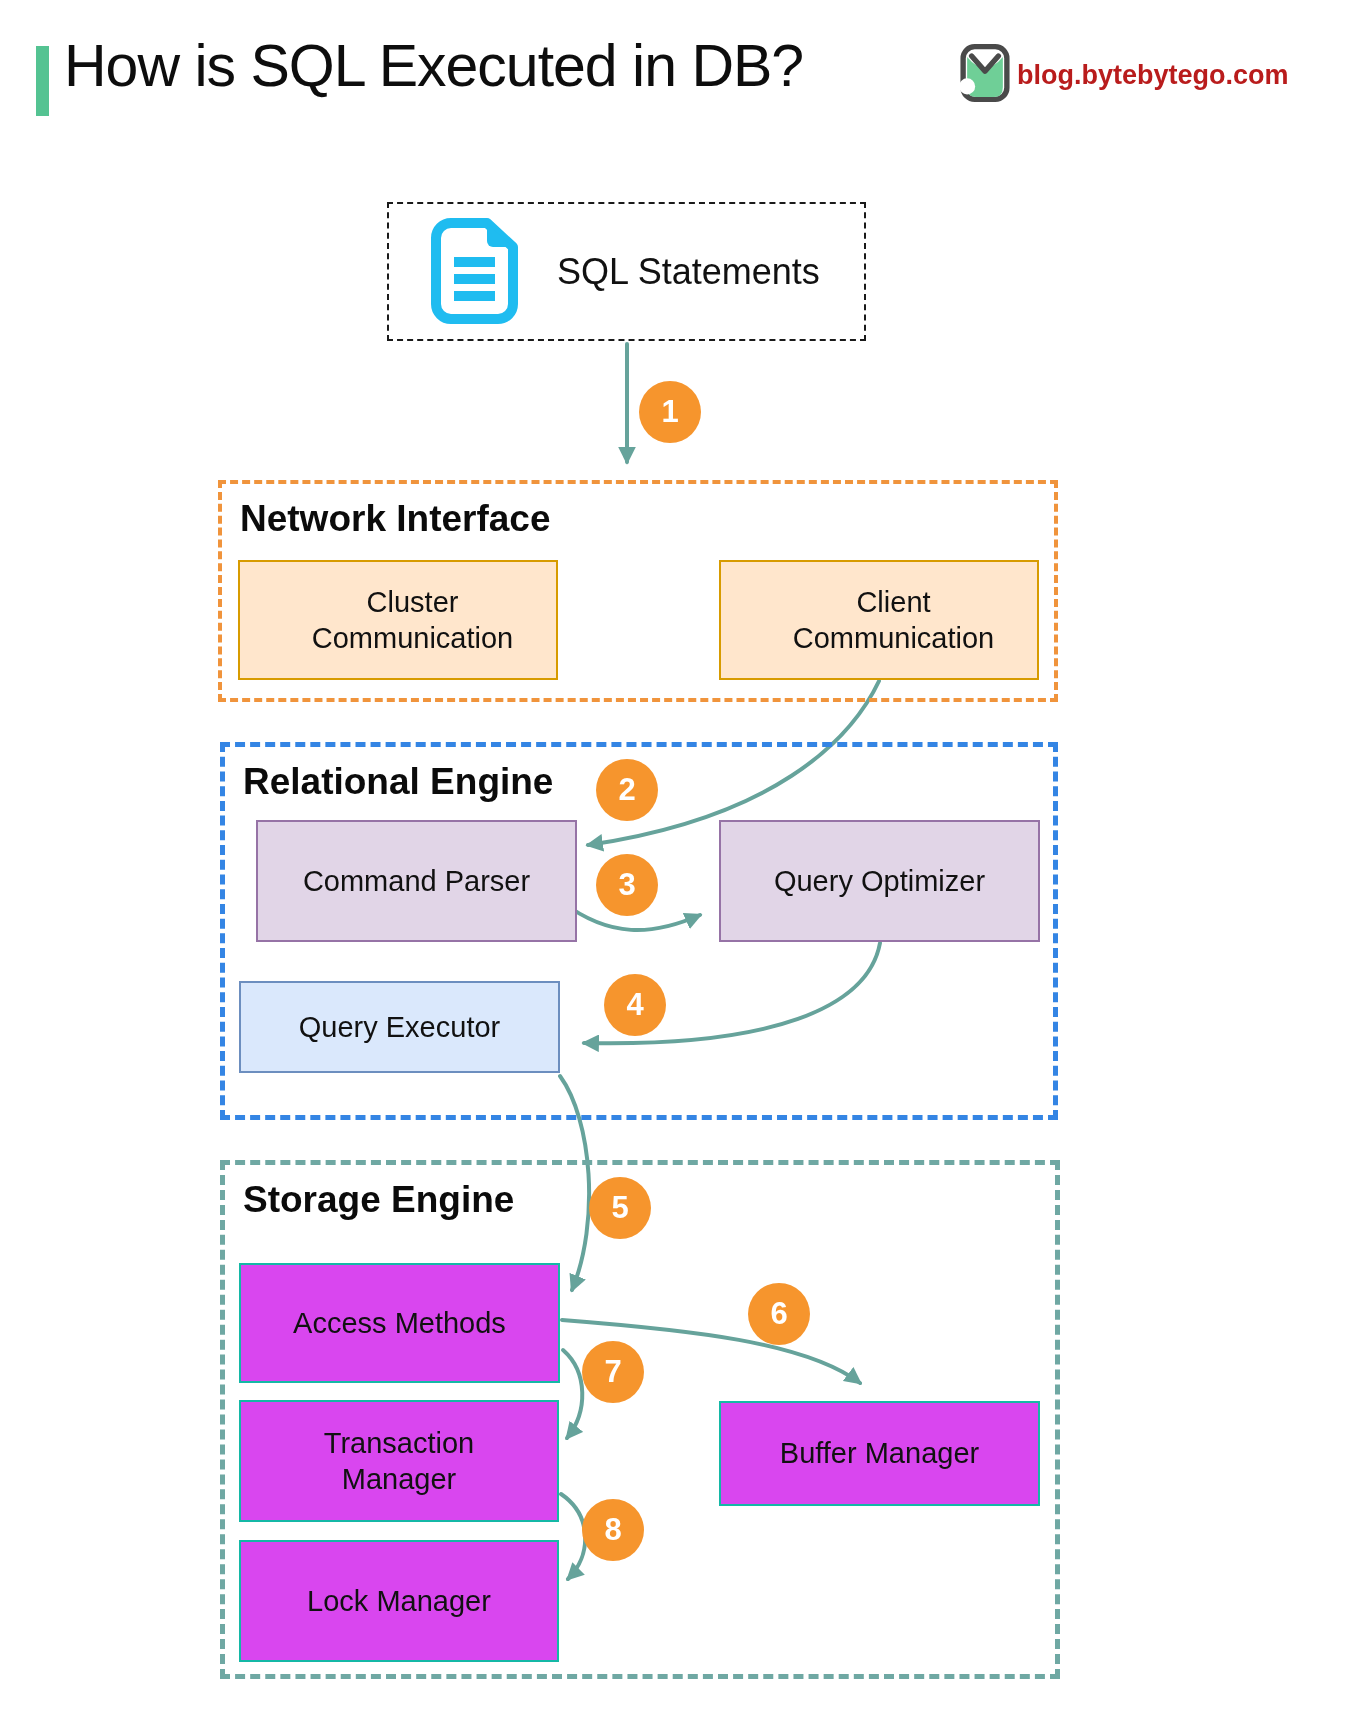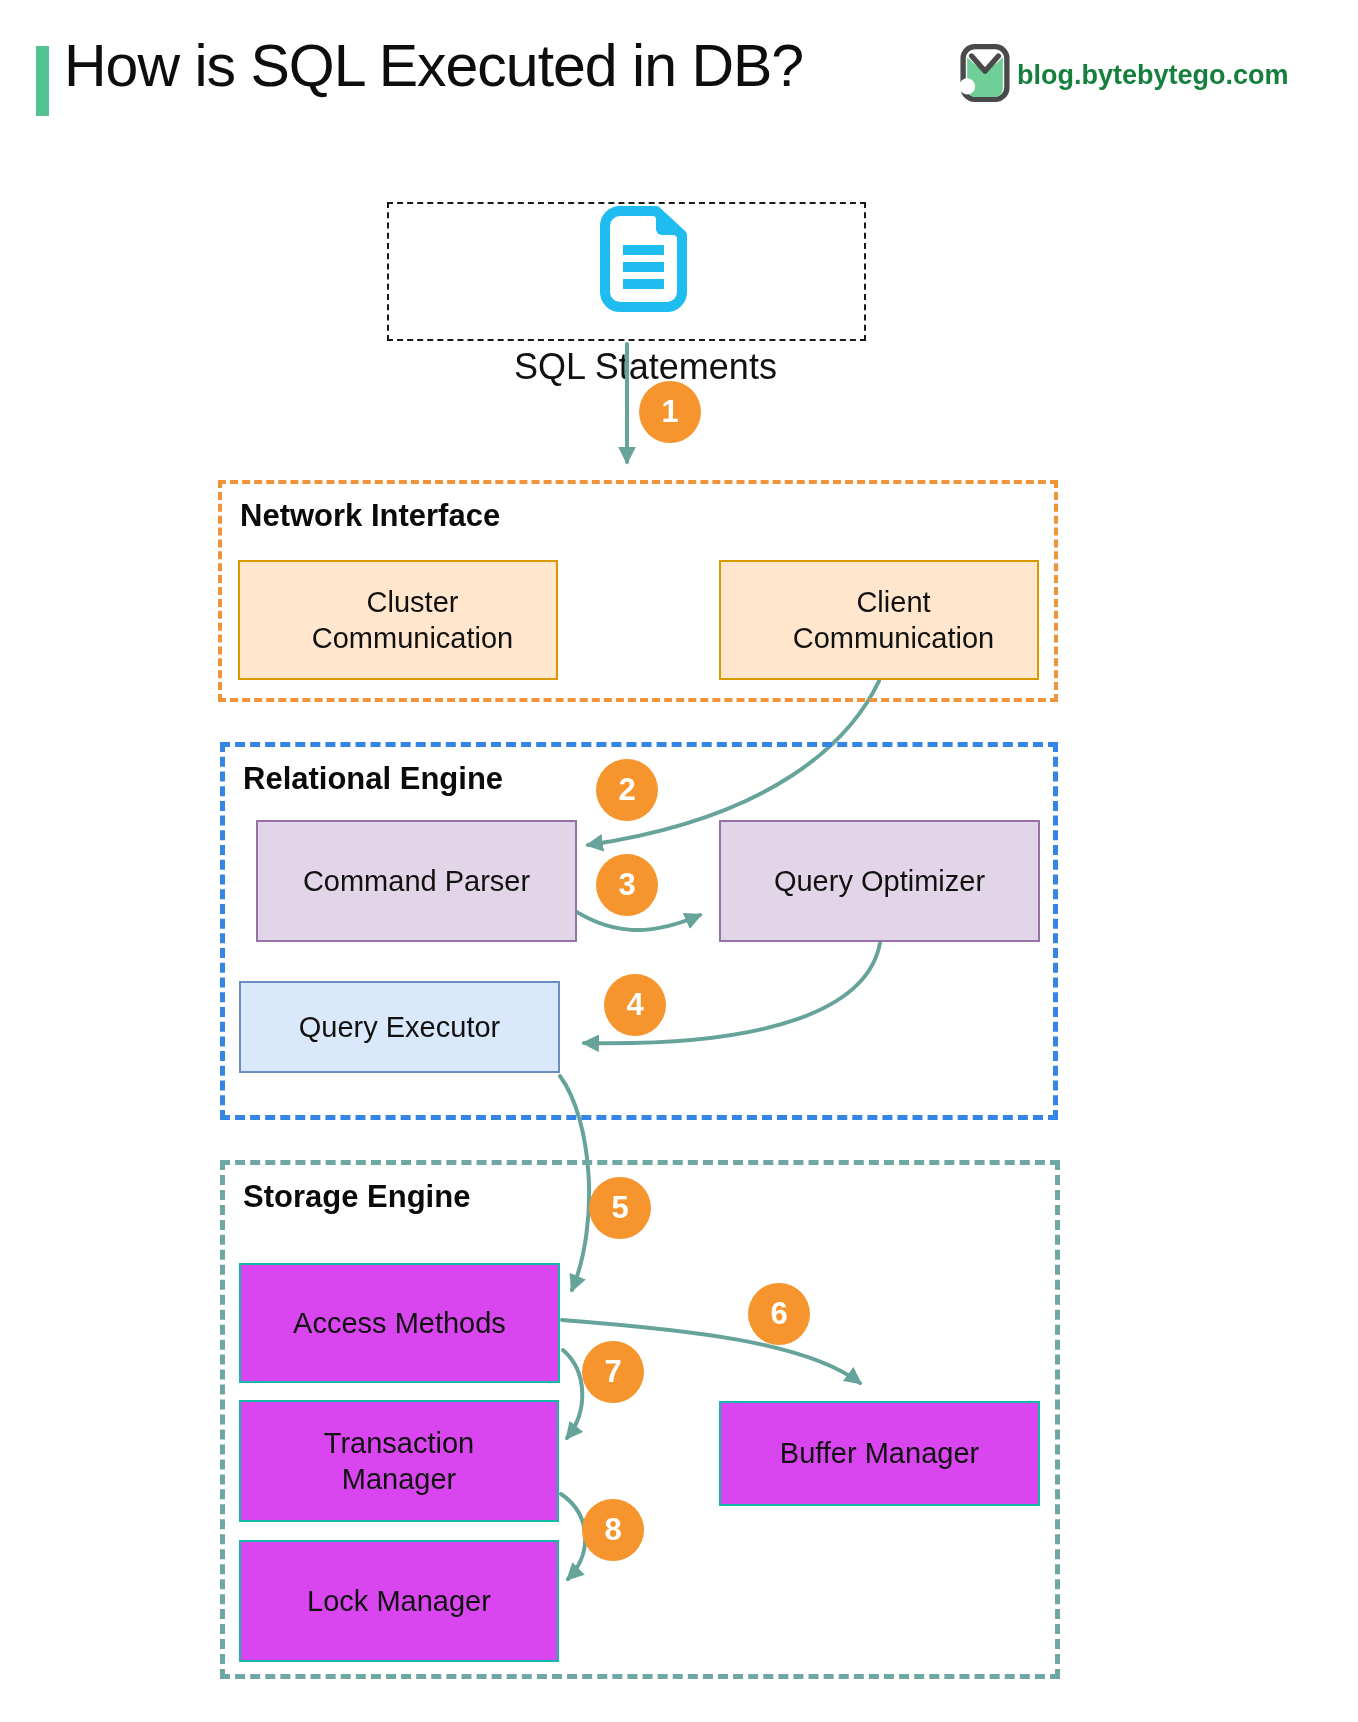--- a/index.html
+++ b/index.html
@@ -9,33 +9,33 @@
   }
   *{box-sizing:border-box;}
 
   
   .accent-bar{position:absolute;left:36px;top:46px;width:13px;height:70px;background:#54C392;}
   .page-title{
     position:absolute;left:64px;top:32px;margin:0;font-size:59px;font-weight:400;
     letter-spacing:-1px;color:#0d0d0d;white-space:nowrap;text-align:center;
   }
   .brand{position:absolute;left:960px;top:42px;height:66px;display:flex;align-items:center;gap:7px;}
-  .brand-text{font-size:27px;font-weight:700;color:#15803d;letter-spacing:0px;}
+  .brand-text{font-size:27px;font-weight:700;color:#b91c1c;letter-spacing:0px;}
 
   
   .sql-box{
     position:absolute;left:387px;top:202px;width:479px;height:139px;
     border:2px dashed #1a1a1a;display:flex;align-items:center;justify-content:flex-start;
-    padding-left:38px;gap:30px;background:#fff;flex-direction:column;
+    padding-left:38px;gap:30px;background:#fff;
   }
   .sql-label{font-size:36px;color:#111;}
 
   
   .container{position:absolute;background:transparent;}
-  .container h2{margin:14px 0 0 18px;font-size:31px;font-weight:700;color:#0b0b0b;}
+  .container h2{margin:14px 0 0 18px;font-size:37px;font-weight:700;color:#0b0b0b;}
   .container.network{left:218px;top:480px;width:840px;height:222px;border:4px dashed #F0943C;}
   .container.relational{left:220px;top:742px;width:838px;height:378px;border:5px dashed #3485E4;}
   .container.storage{left:220px;top:1160px;width:840px;height:519px;border:5px dashed #6FA8A3;}
 
   
   .node{
     position:absolute;display:flex;align-items:center;justify-content:center;text-align:center;
     font-size:29px;line-height:1.25;color:#111;
   }
   .node .lbl{max-width:262px;}

